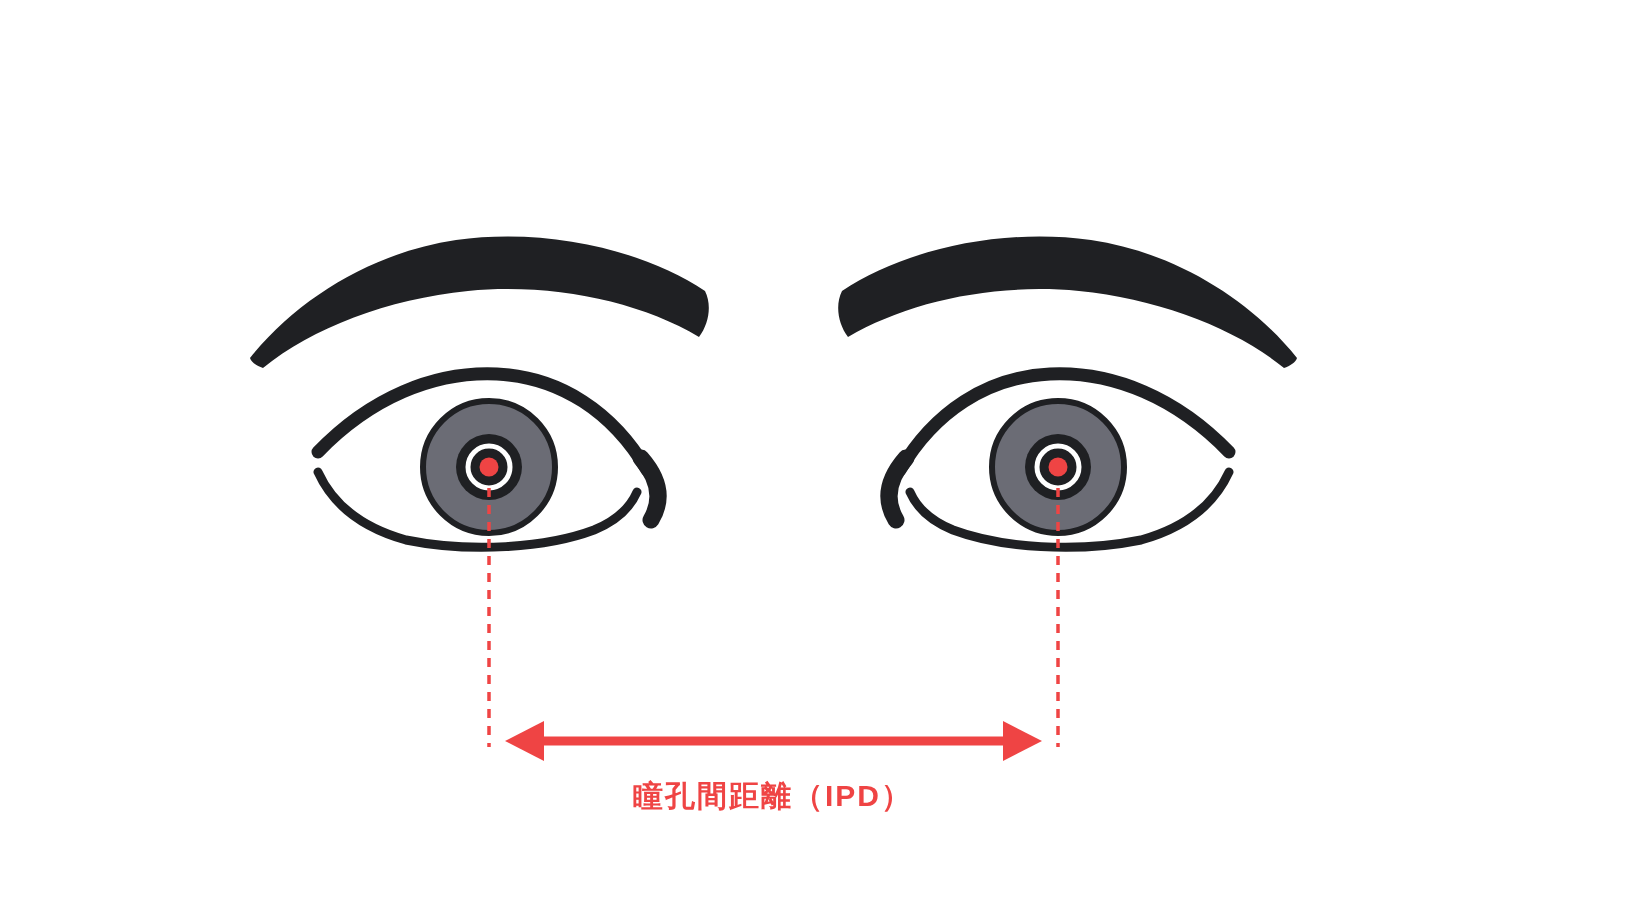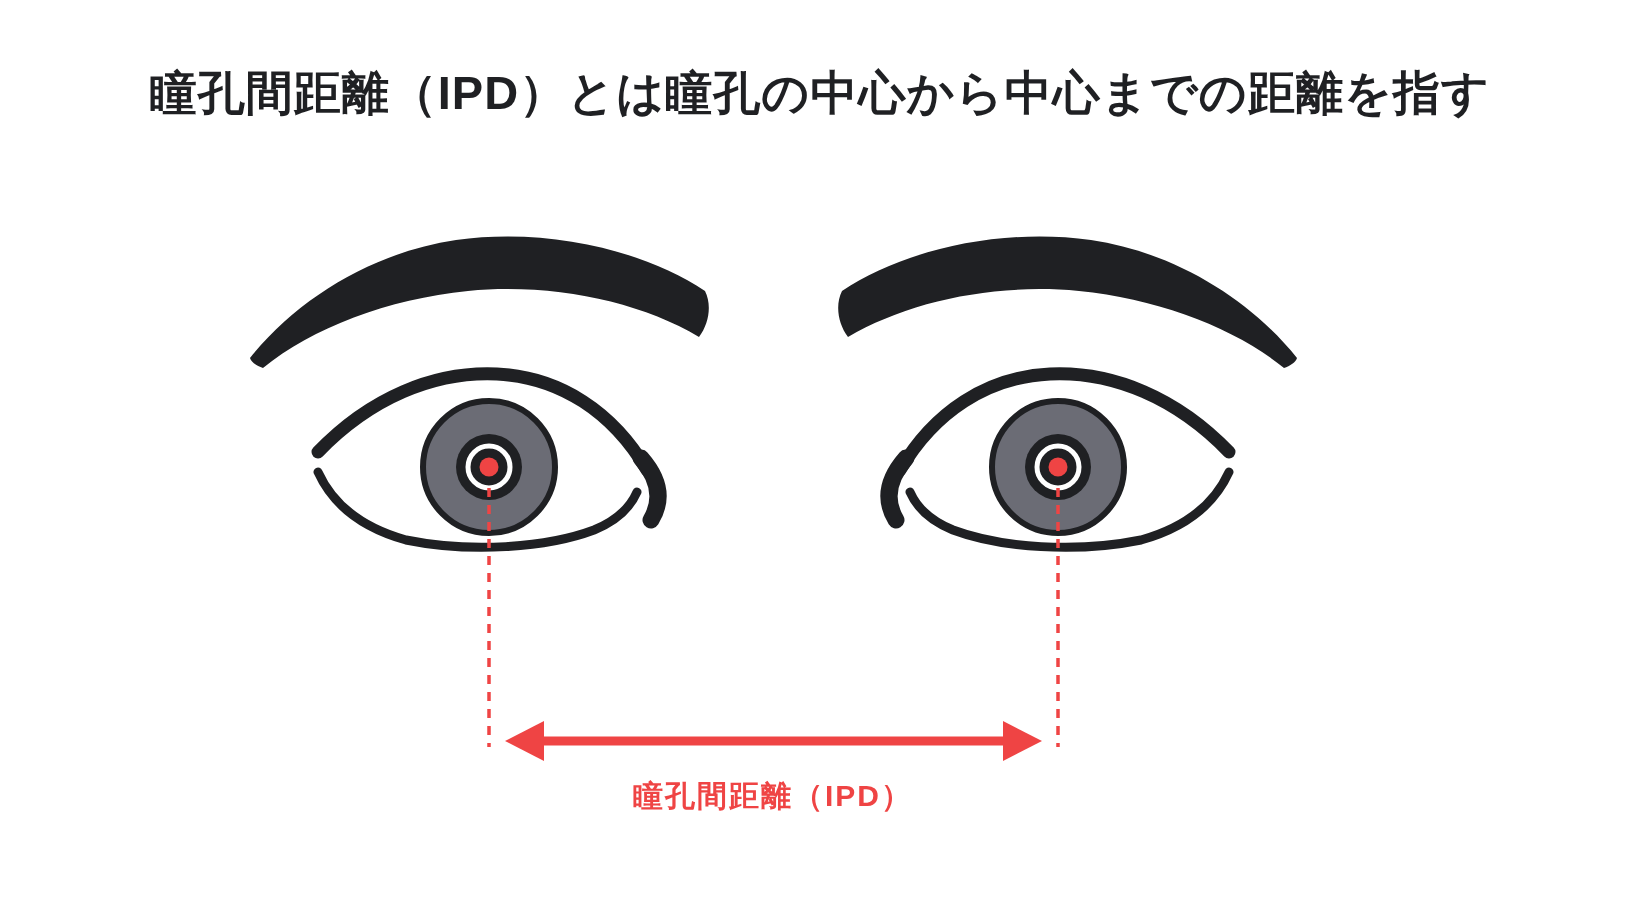--- a/index.html
+++ b/index.html
@@ -27,21 +27,20 @@
     font-weight:bold;
     font-size:30px;
     letter-spacing:2px;
   }
 </style>
 </head>
 <body>
 
 <div class="canvas">
 
-  <div class="title">瞳孔間距離（IPD）とは瞳孔の中心から中心までの距離を指す</div>
 
   <svg class="diagram" viewBox="0 0 1640 920" xmlns="http://www.w3.org/2000/svg">
 
     <g id="eye-template">
 
       <path d="M 250 358
                C 298 298, 374 252, 456 240
                C 548 227, 646 251, 705 291
                C 712 305, 709 324, 699 337
                C 638 301, 552 283, 468 291

